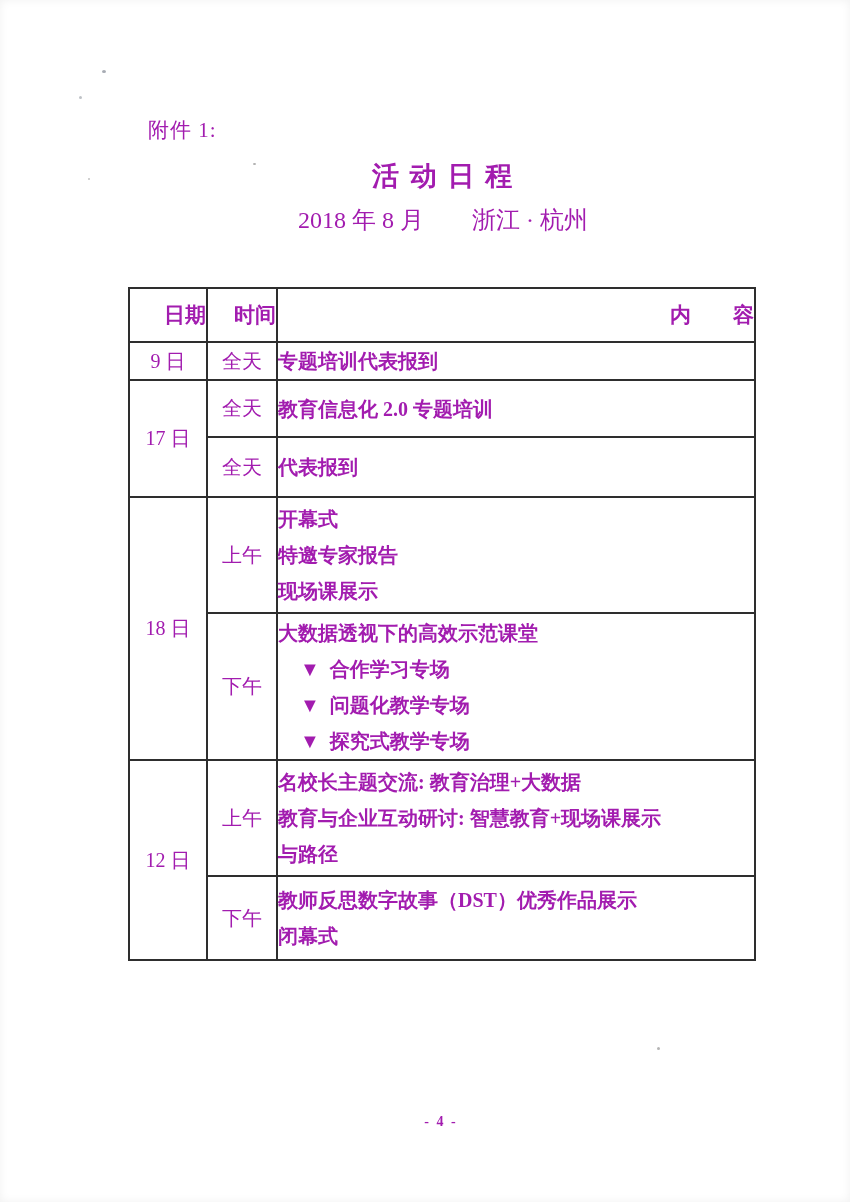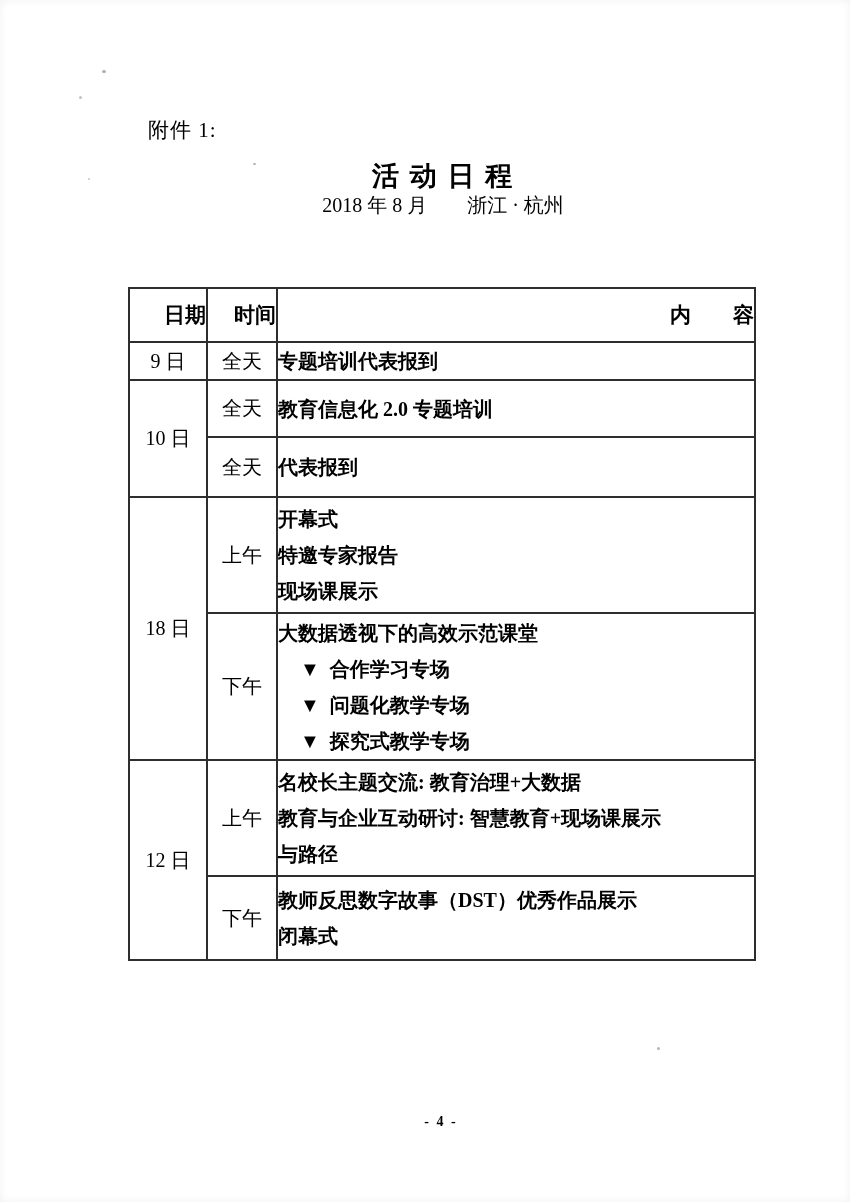--- a/index.html
+++ b/index.html
@@ -4,21 +4,21 @@
 <style>
   html, body { margin: 0; padding: 0; background: #e8e8e8; }
   .page {
     position: relative;
     width: 850px;
     height: 1202px;
     margin: 0 auto;
     background: #ffffff;
     overflow: hidden;
     font-family: "Liberation Serif", "DejaVu Serif", serif;
-    color: #000000;
+    color: #a21caf;
     box-shadow: inset 0 0 10px rgba(0,0,0,0.06);
   }
   
   .speck { position: absolute; border-radius: 50%; }
   .speck.s1 { left: 102px; top: 70px;  width: 4px; height: 3px; background:#8a8f99; opacity:.75; }
   .speck.s2 { left: 79px;  top: 96px;  width: 3px; height: 3px; background:#aeb2b8; opacity:.8; }
   .speck.s3 { left: 88px;  top: 178px; width: 2px; height: 2px; background:#c2c2c2; }
   .speck.s4 { left: 253px; top: 163px; width: 3px; height: 2px; background:#9a9a9a; opacity:.8; }
   .speck.s5 { left: 657px; top: 1047px;width: 3px; height: 3px; background:#8e8e8e; opacity:.65; }
 
@@ -40,23 +40,23 @@
     left: 0; top: 158px;
     width: 100%;
     margin: 0;
     font-size: 27px;
     font-weight: 700;
     letter-spacing: 2px;
     white-space: pre;
   }
   .doc-subtitle {
     position: absolute;
-    left: 0; top: 192px;
+    left: 0; top: 204px;
     width: 100%;
-    font-size: 20px;
+    font-size: 24px;
     white-space: pre;
   }
 
   table.schedule {
     position: absolute;
     left: 128px; top: 287px;
     border-collapse: collapse;
     table-layout: fixed;
     font-size: 20px;
   }
@@ -131,21 +131,21 @@
     </thead>
     <tbody id="schedule-body">
         <tr style="height: 30px;">
           <td class="cell-date" rowspan="1">9 日</td>
           <td class="cell-time">全天</td>
           <td class="cell-content">
             <div class="line">专题培训代表报到</div>
           </td>
         </tr>
         <tr style="height: 57px;">
-          <td class="cell-date" rowspan="2">10 日</td>
+          <td class="cell-date" rowspan="2">17 日</td>
           <td class="cell-time">全天</td>
           <td class="cell-content">
             <div class="line">教育信息化 2.0 专题培训</div>
           </td>
         </tr>
         <tr style="height: 60px;">
           <td class="cell-time">全天</td>
           <td class="cell-content">
             <div class="line">代表报到</div>
           </td>

